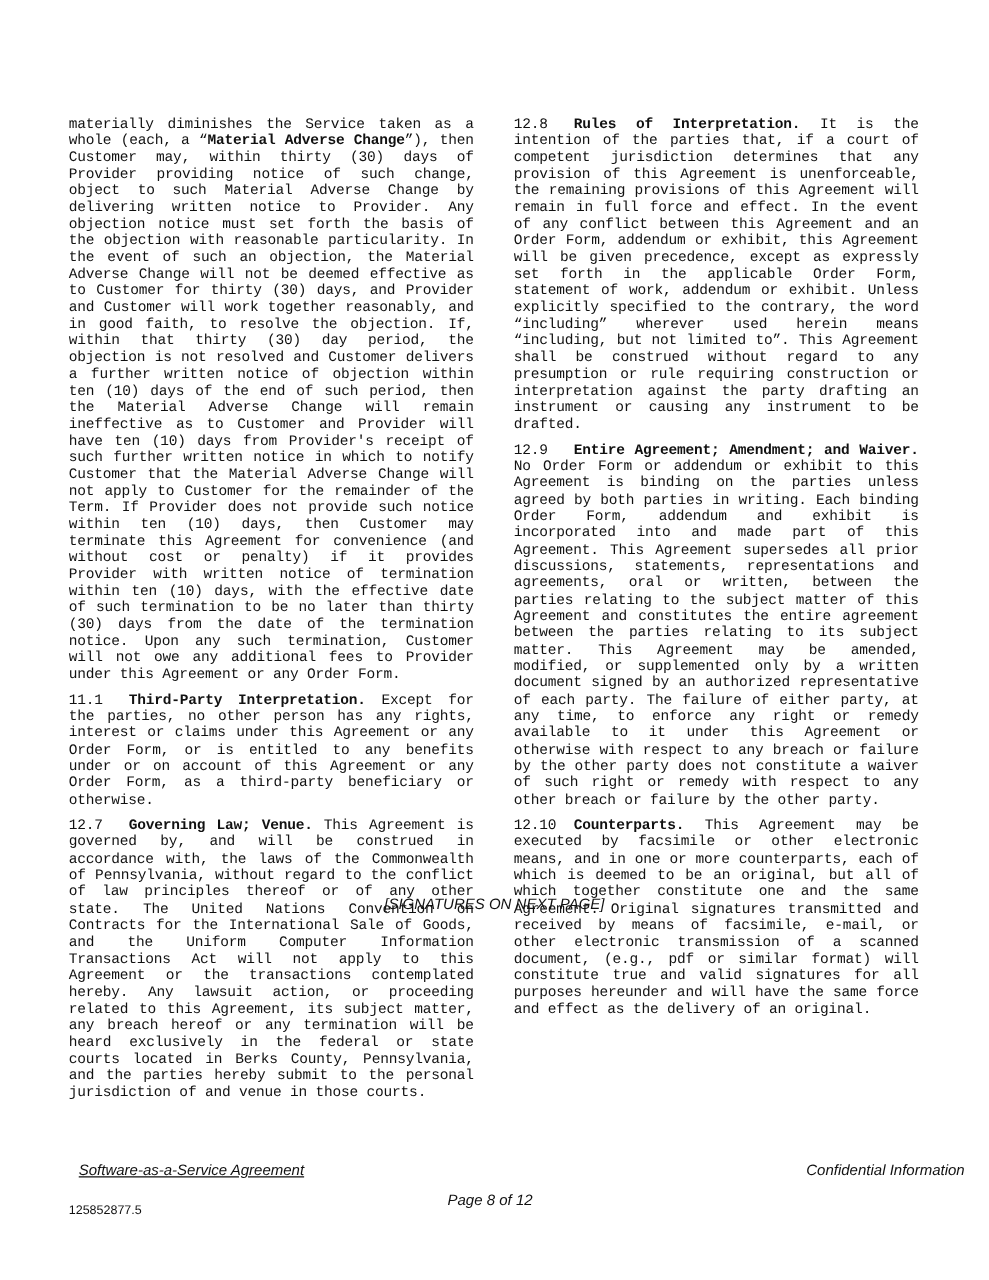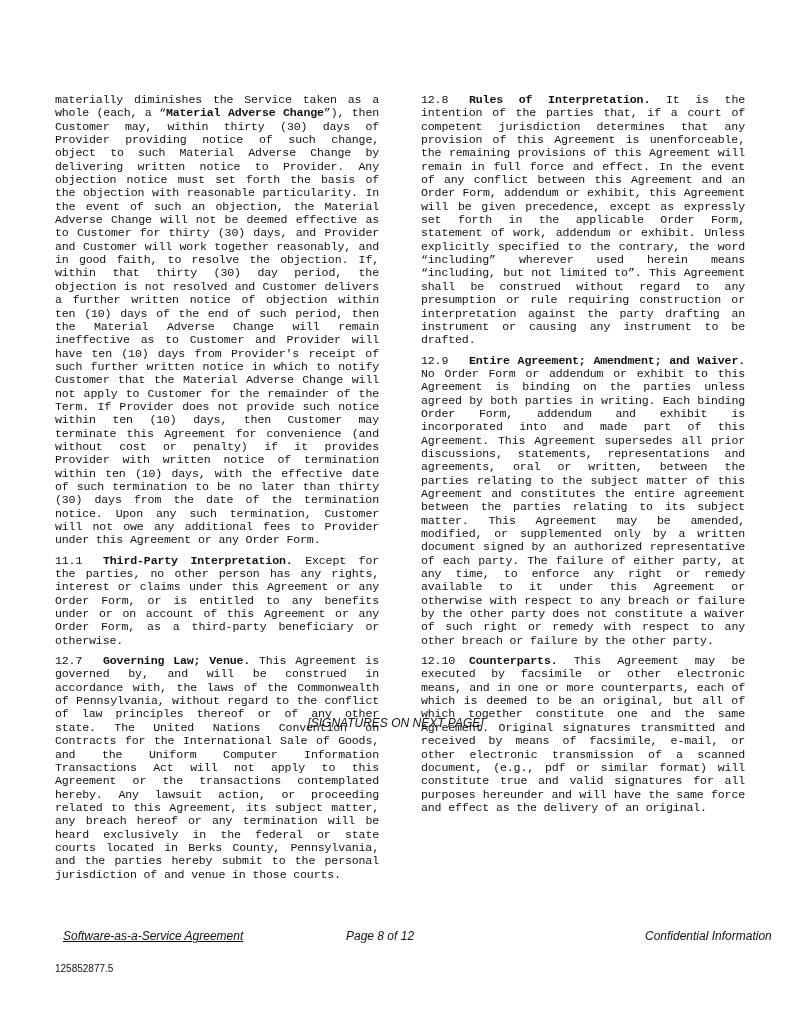--- a/index.html
+++ b/index.html
@@ -10,34 +10,34 @@
     top: 93px;
     width: 324px;
     font-family: Liberation Mono, monospace;
     font-size: 11.6px;
     line-height: 13.35px;
     color: #111;
     text-align: justify;
     letter-spacing: -0.15px;
   }
   .col-left { left: 55px; }
-  .col-right { left: 421px; }
+  .col-right { left: 411px; }
   .para { margin: 0 0 7px 0; }
   .num { display: inline-block; width: 48px; }
   .heading { font-weight: bold; }
   .sig-note {
     position: absolute; top: 716px; left: 0; width: 791px; text-align: center;
     font-family: "Liberation Sans", sans-serif; font-style: italic; font-size: 12px; color: #111;
   }
   .footer {
     position: absolute; top: 929px; font-family: "Liberation Sans", sans-serif;
     font-style: italic; font-size: 12px; color: #111;
   }
   .footer-left { left: 63px; text-decoration: underline; }
-  .footer-center { left: 346px; }
+  .footer-center { left: 358px; margin-top: 24px; }
   .footer-right { left: 605px; margin-left: 40px; }
   .doc-id {
     position: absolute; top: 963px; left: 55px;
     font-family: Liberation Sans, sans-serif; font-size: 10px; color: #111;
   }
 </style>
 </head>
 <body>
 
 <div class="page">

